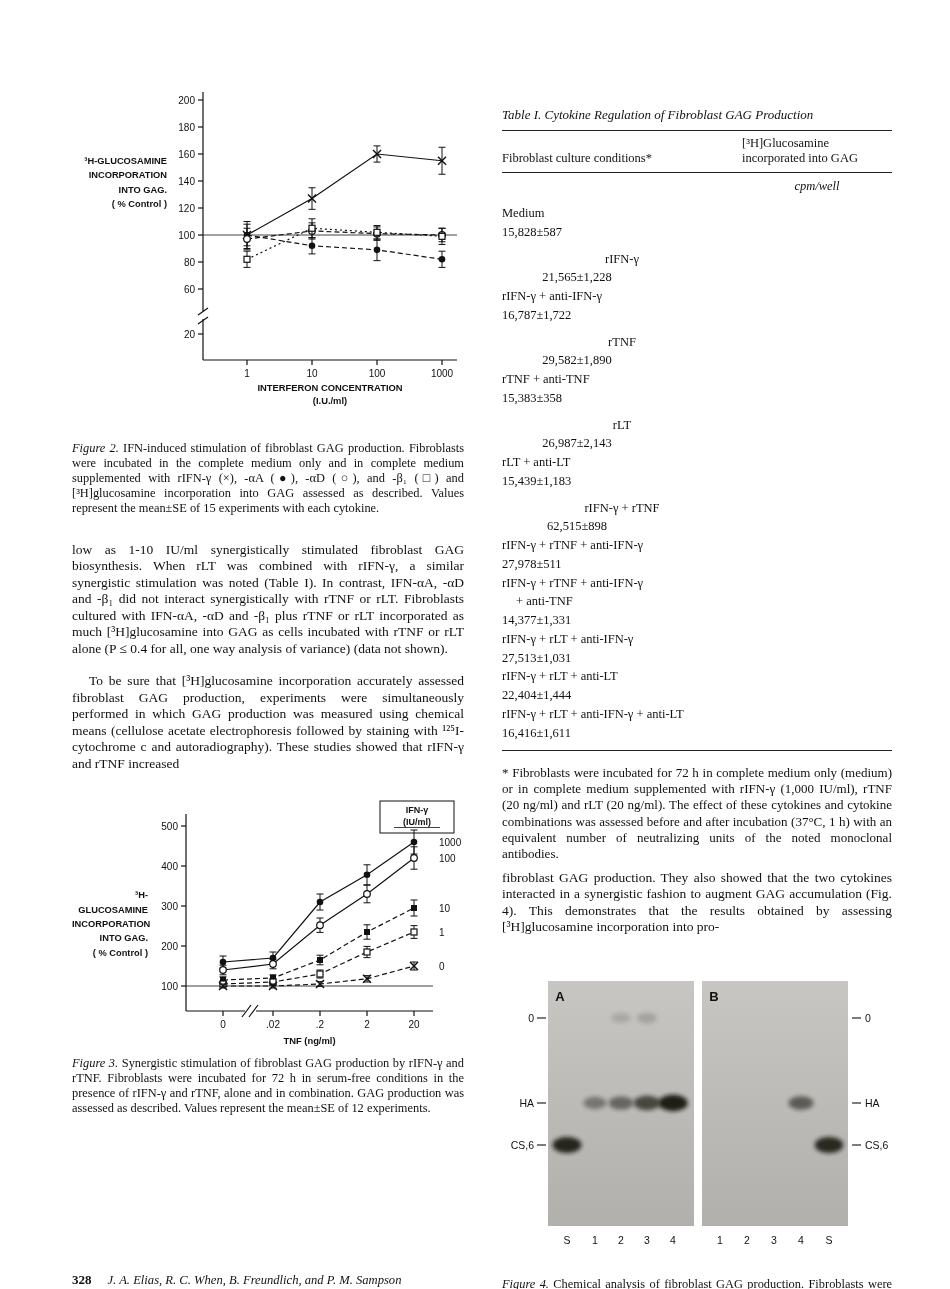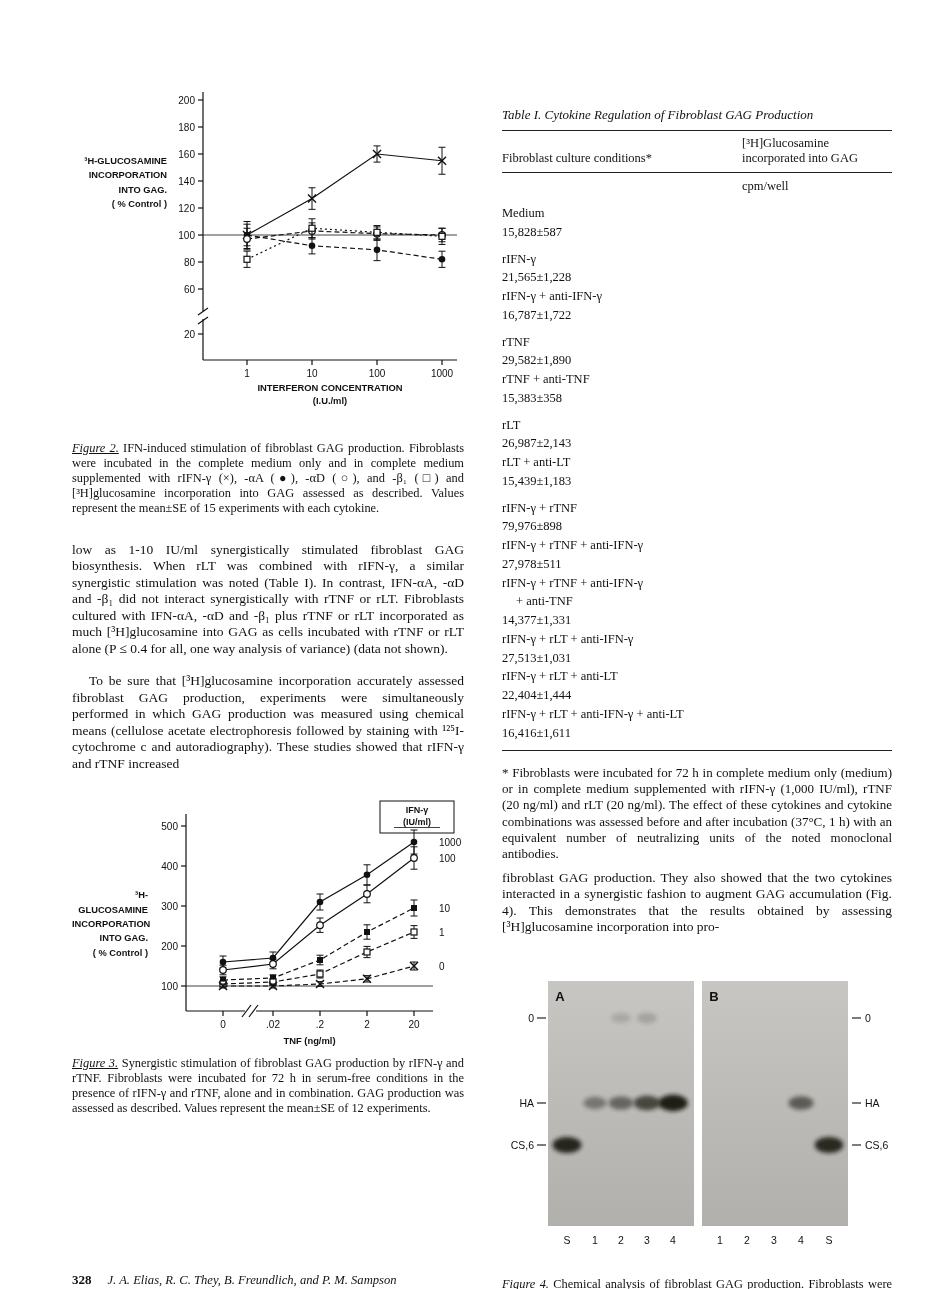--- a/index.html
+++ b/index.html
@@ -10,35 +10,35 @@
   .col-left  { position:absolute; left:72px;  top:82px; width:392px; }
   .col-right { position:absolute; left:502px; top:107px; width:390px; }
 
   .chart-row { display:flex; }
   .ylab { font-family:"Liberation Sans","DejaVu Sans",sans-serif; font-weight:bold;
           font-size:9.3px; line-height:1.55; text-align:right; color:#111; }
   #fig2-ylabel { width:95px; padding-top:72px; }
   #fig3-ylabel { width:76px; padding-top:92px; }
 
   .caption { font-size:12.4px; line-height:1.21; text-align:justify; margin-top:24px; }
-  .cap-label { font-style:italic;text-decoration:underline; }
+  .cap-label { font-style:italic; }
   .body-text { font-size:13.5px; line-height:1.22; text-align:justify; margin-top:16px; }
   .indent { text-indent:17px; }
   .fig3-block { margin-top:24px; }
 
   
   .table-title { font-style:italic; font-size:13px; margin-bottom:7px; }
   .t-rule { border-top:1.2px solid #222; }
   .t-table { font-size:12.5px; }
   .t-head { display:flex; align-items:flex-end; padding:5px 0 6px; }
   .t-cond { width:240px; }
   .t-val  { width:150px; }
-  .t-unit { display:flex; padding:6px 0 10px; }
+  .t-unit { display:flex; font-style:italic; padding:6px 0 10px;text-align:center; }
   .t-row { display:flex; line-height:1.5;flex-direction:column; }
-  .t-gap { margin-top:8px; }
+  .t-gap { margin-top:8px;text-align:center; }
   .t-cont { padding-left:14px; }
   .t-bottom-pad { padding-bottom:8px; }
   .t-foot { font-size:13px; line-height:1.24; text-align:justify; margin-top:14px; }
 
   .right-body { margin-top:8px; }
   .fig4-block { margin-top:40px; }
   .fig4-caption { margin-top:12px; }
 
   .footer { position:absolute; left:72px; top:1272px; font-size:13px; }
   .pg { font-weight:bold; }
@@ -399,21 +399,21 @@
             <div class="t-row t-gap">
               <div class="t-cond">rLT</div>
               <div class="t-val">26,987±2,143</div>
             </div>
             <div class="t-row">
               <div class="t-cond">rLT + anti-LT</div>
               <div class="t-val">15,439±1,183</div>
             </div>
             <div class="t-row t-gap">
               <div class="t-cond">rIFN-γ + rTNF</div>
-              <div class="t-val">79,976±898</div>
+              <div class="t-val">62,515±898</div>
             </div>
             <div class="t-row">
               <div class="t-cond">rIFN-γ + rTNF + anti-IFN-γ</div>
               <div class="t-val">27,978±511</div>
             </div>
             <div class="t-row">
               <div class="t-cond">rIFN-γ + rTNF + anti-IFN-γ</div>
               <div class="t-val"></div>
             </div>
             <div class="t-row">
@@ -489,16 +489,16 @@
           <line x1="350" y1="169" x2="359" y2="169" stroke="#111" stroke-width="1.1"></line>
           <text x="363" y="172.5" font-family="&quot;Liberation Sans&quot;,&quot;DejaVu Sans&quot;,sans-serif" font-size="10.5" text-anchor="start" font-weight="normal" fill="#111">CS,6</text>
         </svg>
     </div>
 
     <p class="caption fig4-caption"><span class="cap-label">Figure 4.</span> <span>Chemical analysis of fibroblast GAG production. Fibroblasts were incubated with and without cytokine(s). The quantity and type of GAGs produced were then assessed using cellulose acetate electrophoresis, ¹²⁵I-cytochrome c staining and autoradiography as described. GAG analysis was performed without addition of hyaluronidase (A) and after incubation with hyaluronidase (B). Fibroblasts were incubated in complete medium only (lane 1) and in complete medium with rIFN-γ (1,000 IU/ml) (lane 2), rTNF (20 ng/ml) (lane 3), and rIFN-γ (1,000 IU/ml) plus rTNF (20 ng/ml) (lane 4). S, simultaneously run standards; HA, hyaluronic acid; CS,6, chondroitin 6 sulfate; O, origin.</span></p>
 
   </div>
 
   <div class="footer">
-    <span class="pg">328</span><span class="auth">J. A. Elias, R. C. They, B. Freundlich, and P. M. Sampson</span>
+    <span class="pg">328</span><span class="auth">J. A. Elias, R. C. When, B. Freundlich, and P. M. Sampson</span>
   </div>
 
 </div>
 
 </body></html>

